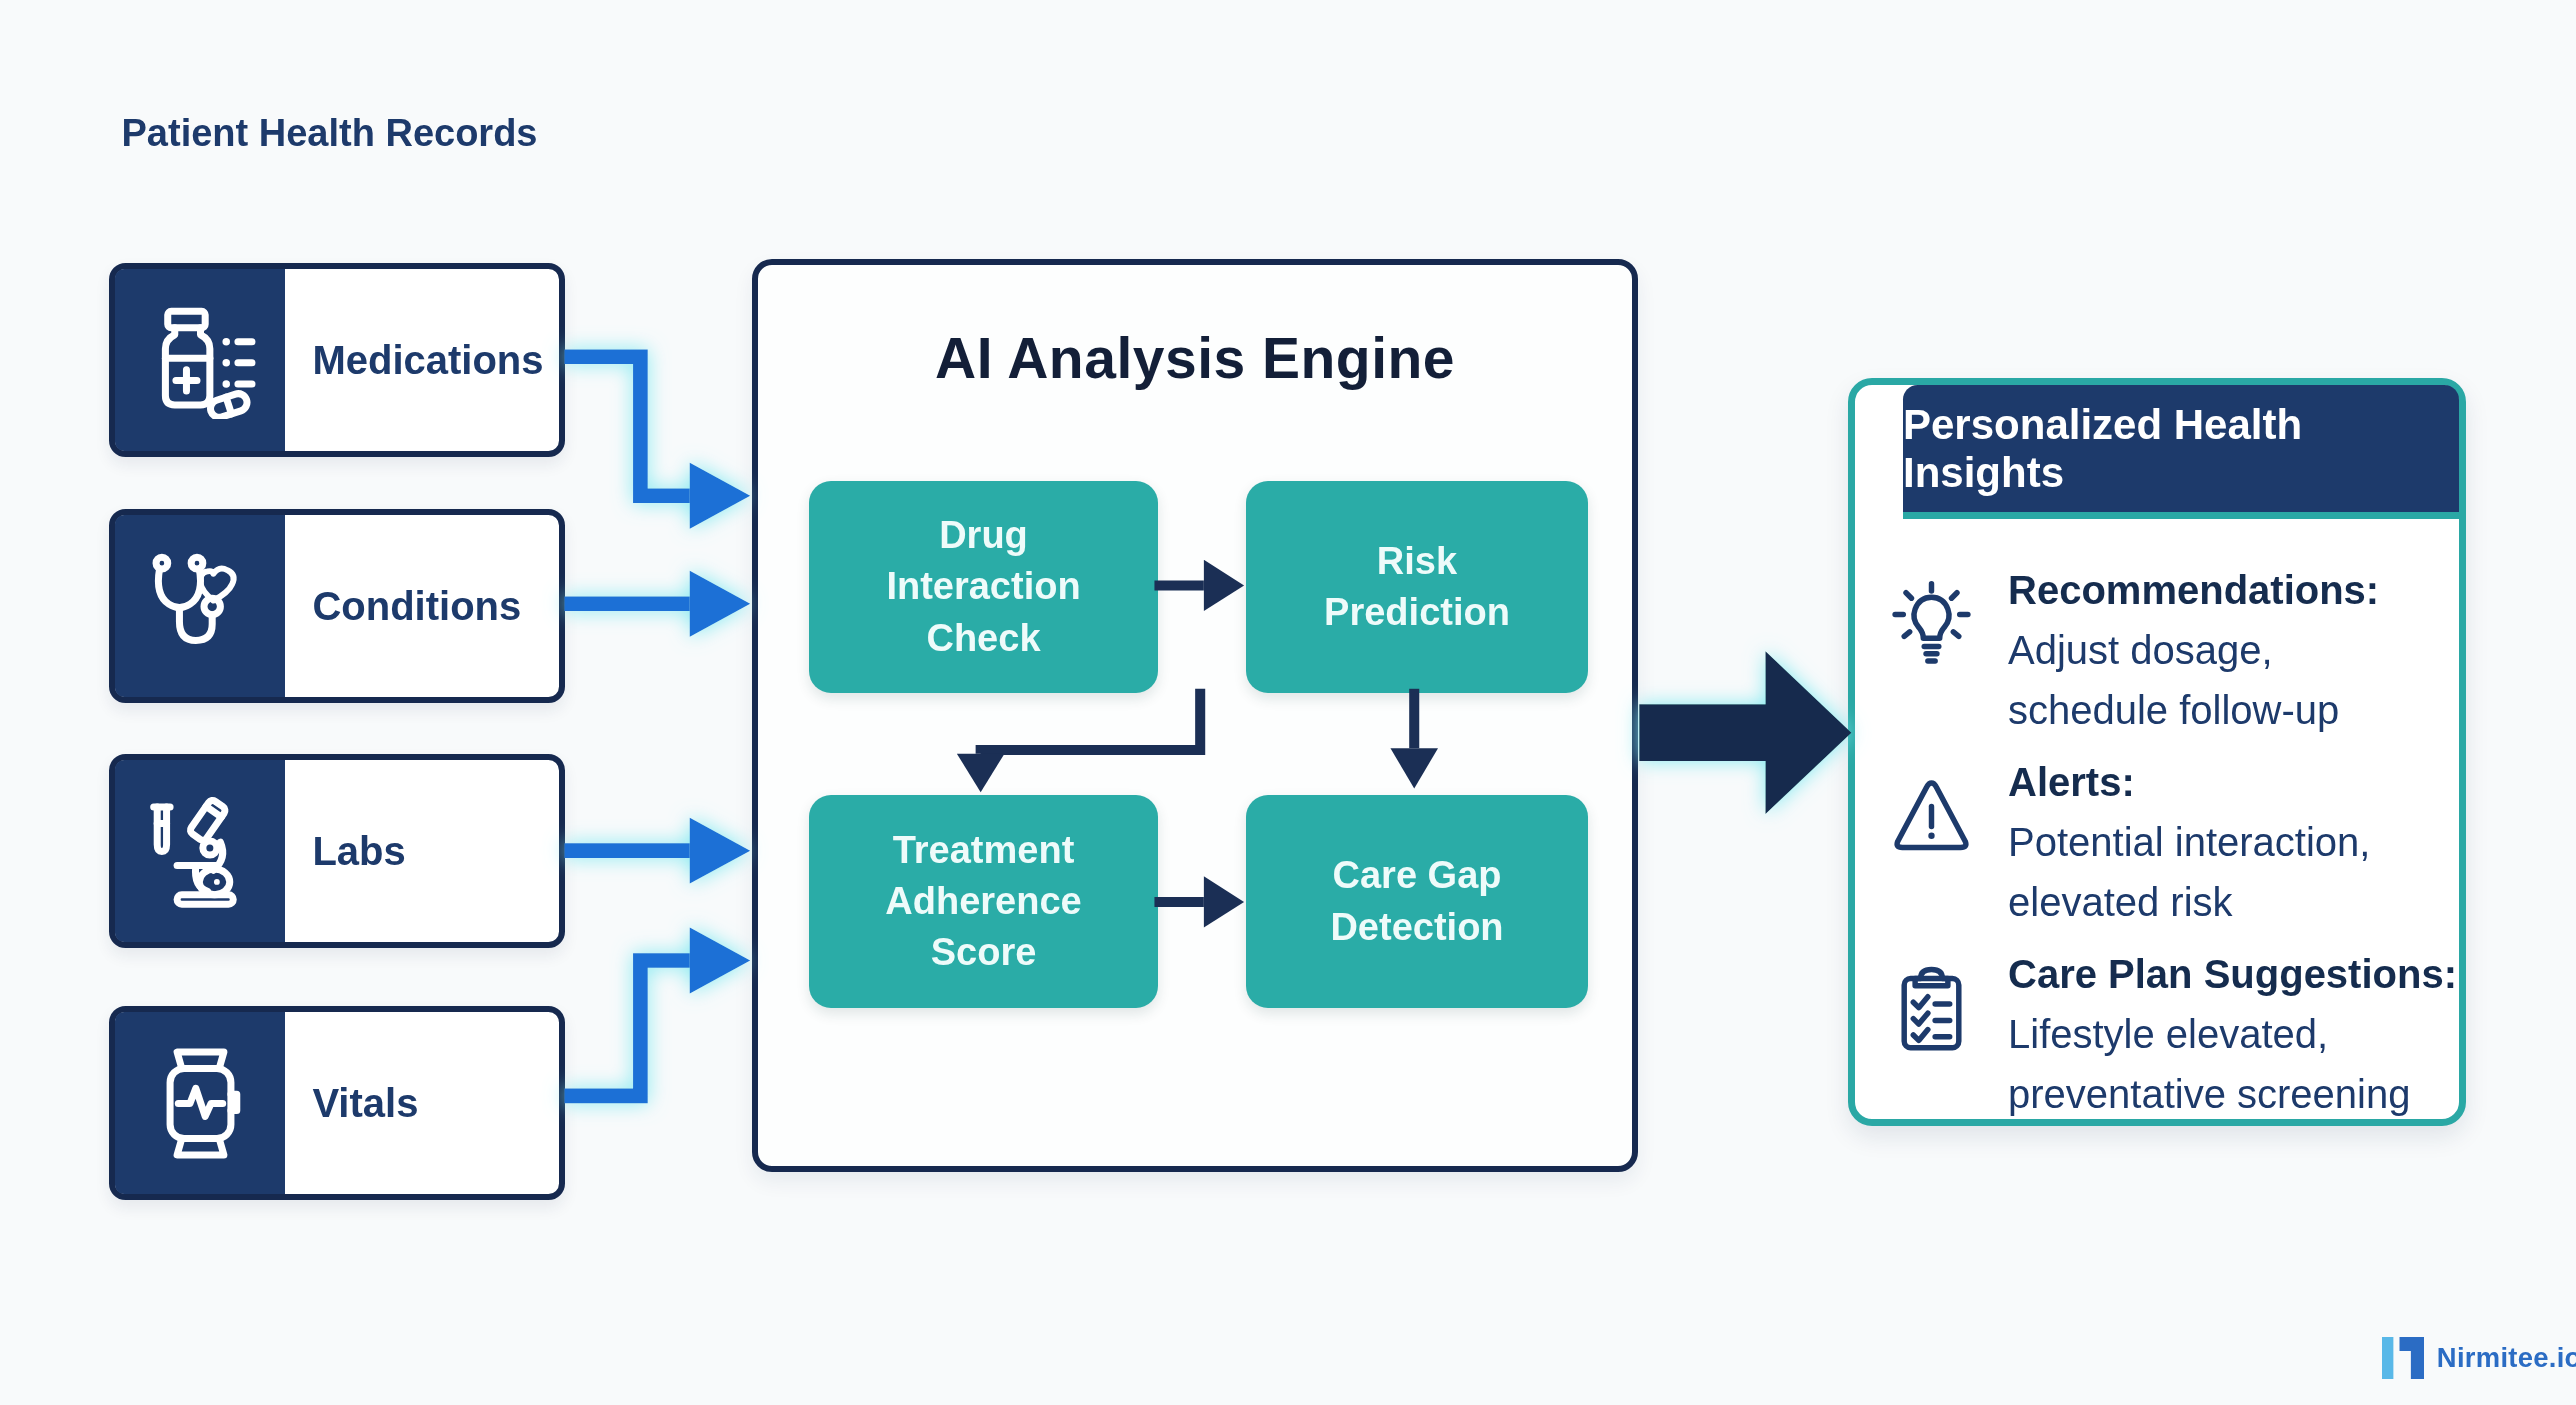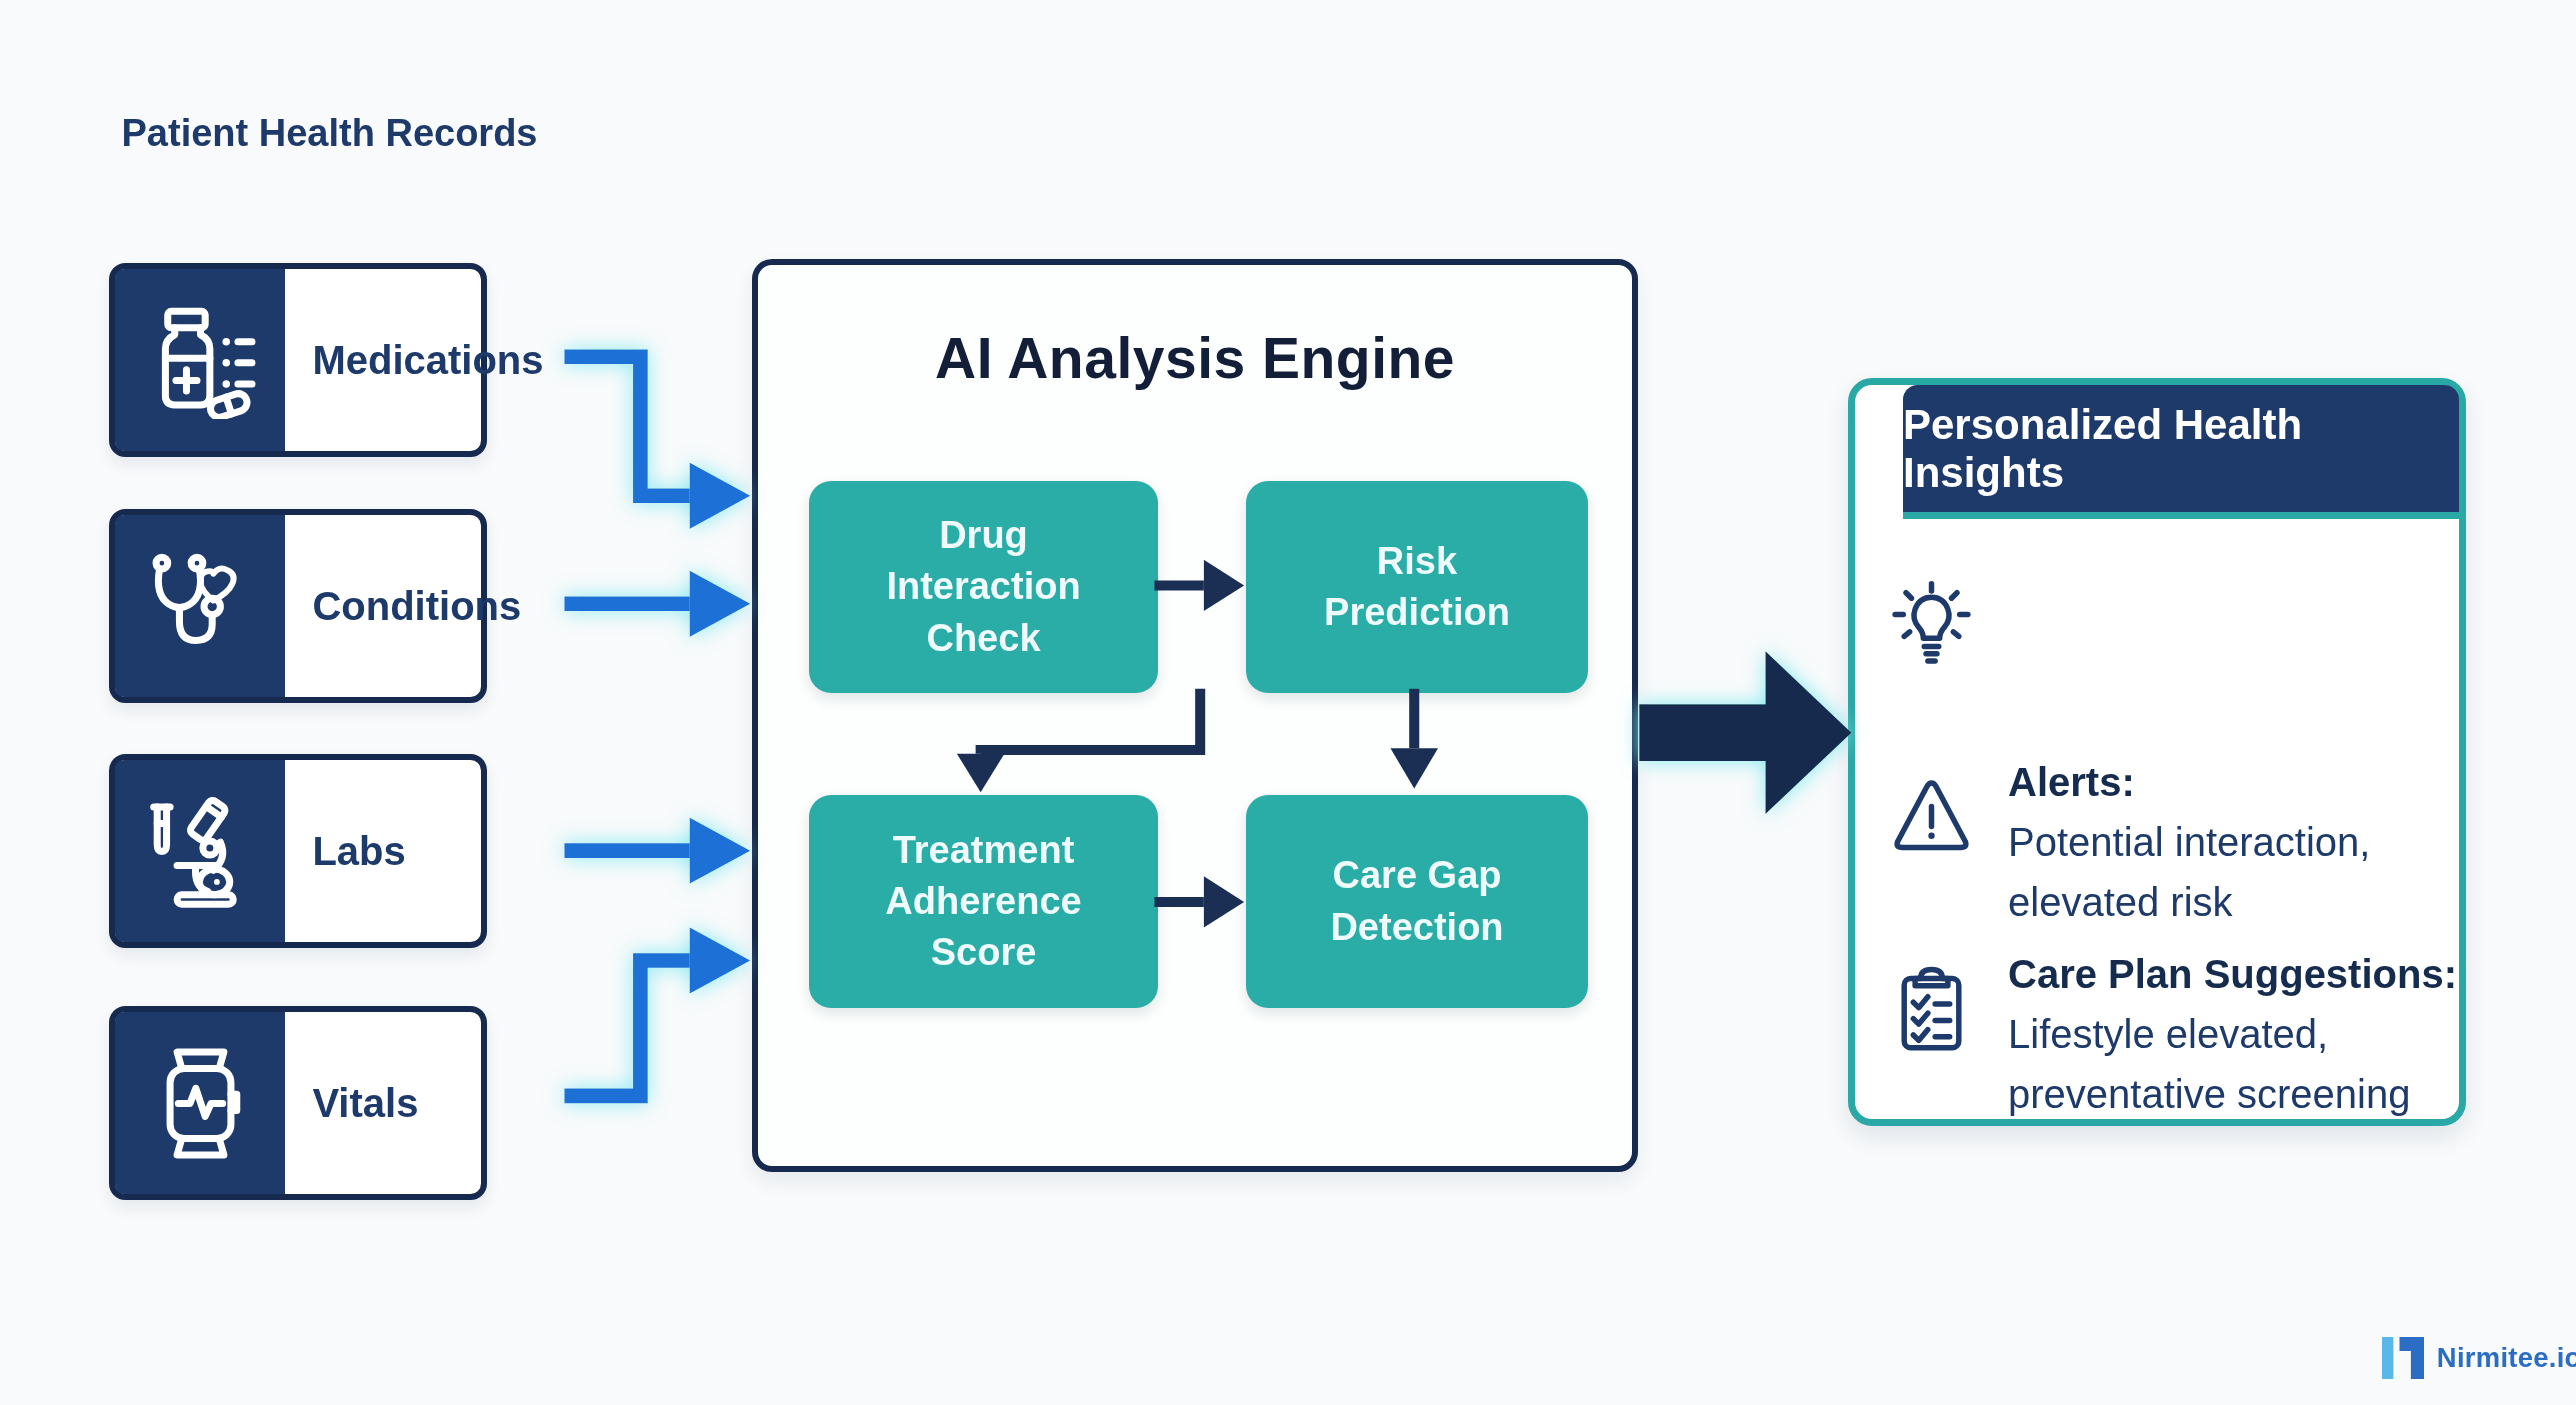--- a/index.html
+++ b/index.html
@@ -12,21 +12,21 @@
   body{font-family:"Liberation Sans","DejaVu Sans",sans-serif;background:var(--bg);}
   #canvas{position:relative;width:2576px;height:1405px;overflow:hidden;background:var(--bg);}
 
   .page-title{
     position:absolute;left:110px;top:108px;width:439px;text-align:center;
     font-size:38px;line-height:1.34;font-weight:700;color:var(--navy);
   }
 
   
   .src-box{
-    position:absolute;left:109px;width:378px;height:194px;background:var(--white);
+    position:absolute;left:109px;width:456px;height:194px;background:var(--white);
     border:6.4px solid var(--navy-deep);border-radius:16.5px;display:flex;align-items:stretch;
     box-shadow:0 7.3px 14.6px rgba(20,40,80,.08);
   }
   .src-icon-panel{
     width:170px;flex:0 0 170px;background:var(--navy);border-radius:9.1px 0 0 9.1px;
     display:flex;align-items:center;justify-content:center;
   }
   .src-icon-panel svg{width:117px;height:117px;}
   .src-label{
     flex:1;display:flex;align-items:center;padding-left:27.4px;
@@ -179,20 +179,24 @@
           <path d="M46 89 h8"></path>
           <path d="M50 4 v8"></path>
           <path d="M22 14 l6 6"></path>
           <path d="M78 14 l-6 6"></path>
           <path d="M10 38 h9"></path>
           <path d="M81 38 h9"></path>
           <path d="M20 62 l6 -5"></path>
           <path d="M80 62 l-6 -5"></path>
         </svg>
       </div>
+      <div class="ins-text">
+        <span class="ins-heading">Recommendations:</span><br>
+        <span class="ins-body">Adjust dosage, schedule follow-up</span>
+      </div>
     </div>
 
     <div class="ins-item" style="top:367px">
       <div class="ins-icon">
         <svg viewBox="0 0 100 100" fill="none" stroke="#1d3a6b" stroke-width="6" stroke-linecap="round" stroke-linejoin="round">
           <path d="M50 12 q3 0 5 4 l32 60 q3 7 -5 7 H18 q-8 0 -5 -7 l32 -60 q2 -4 5 -4 z"></path>
           <path d="M50 38 v22"></path>
           <circle cx="50" cy="70" r="3.5" fill="#1d3a6b" stroke="none"></circle>
         </svg>
       </div>

